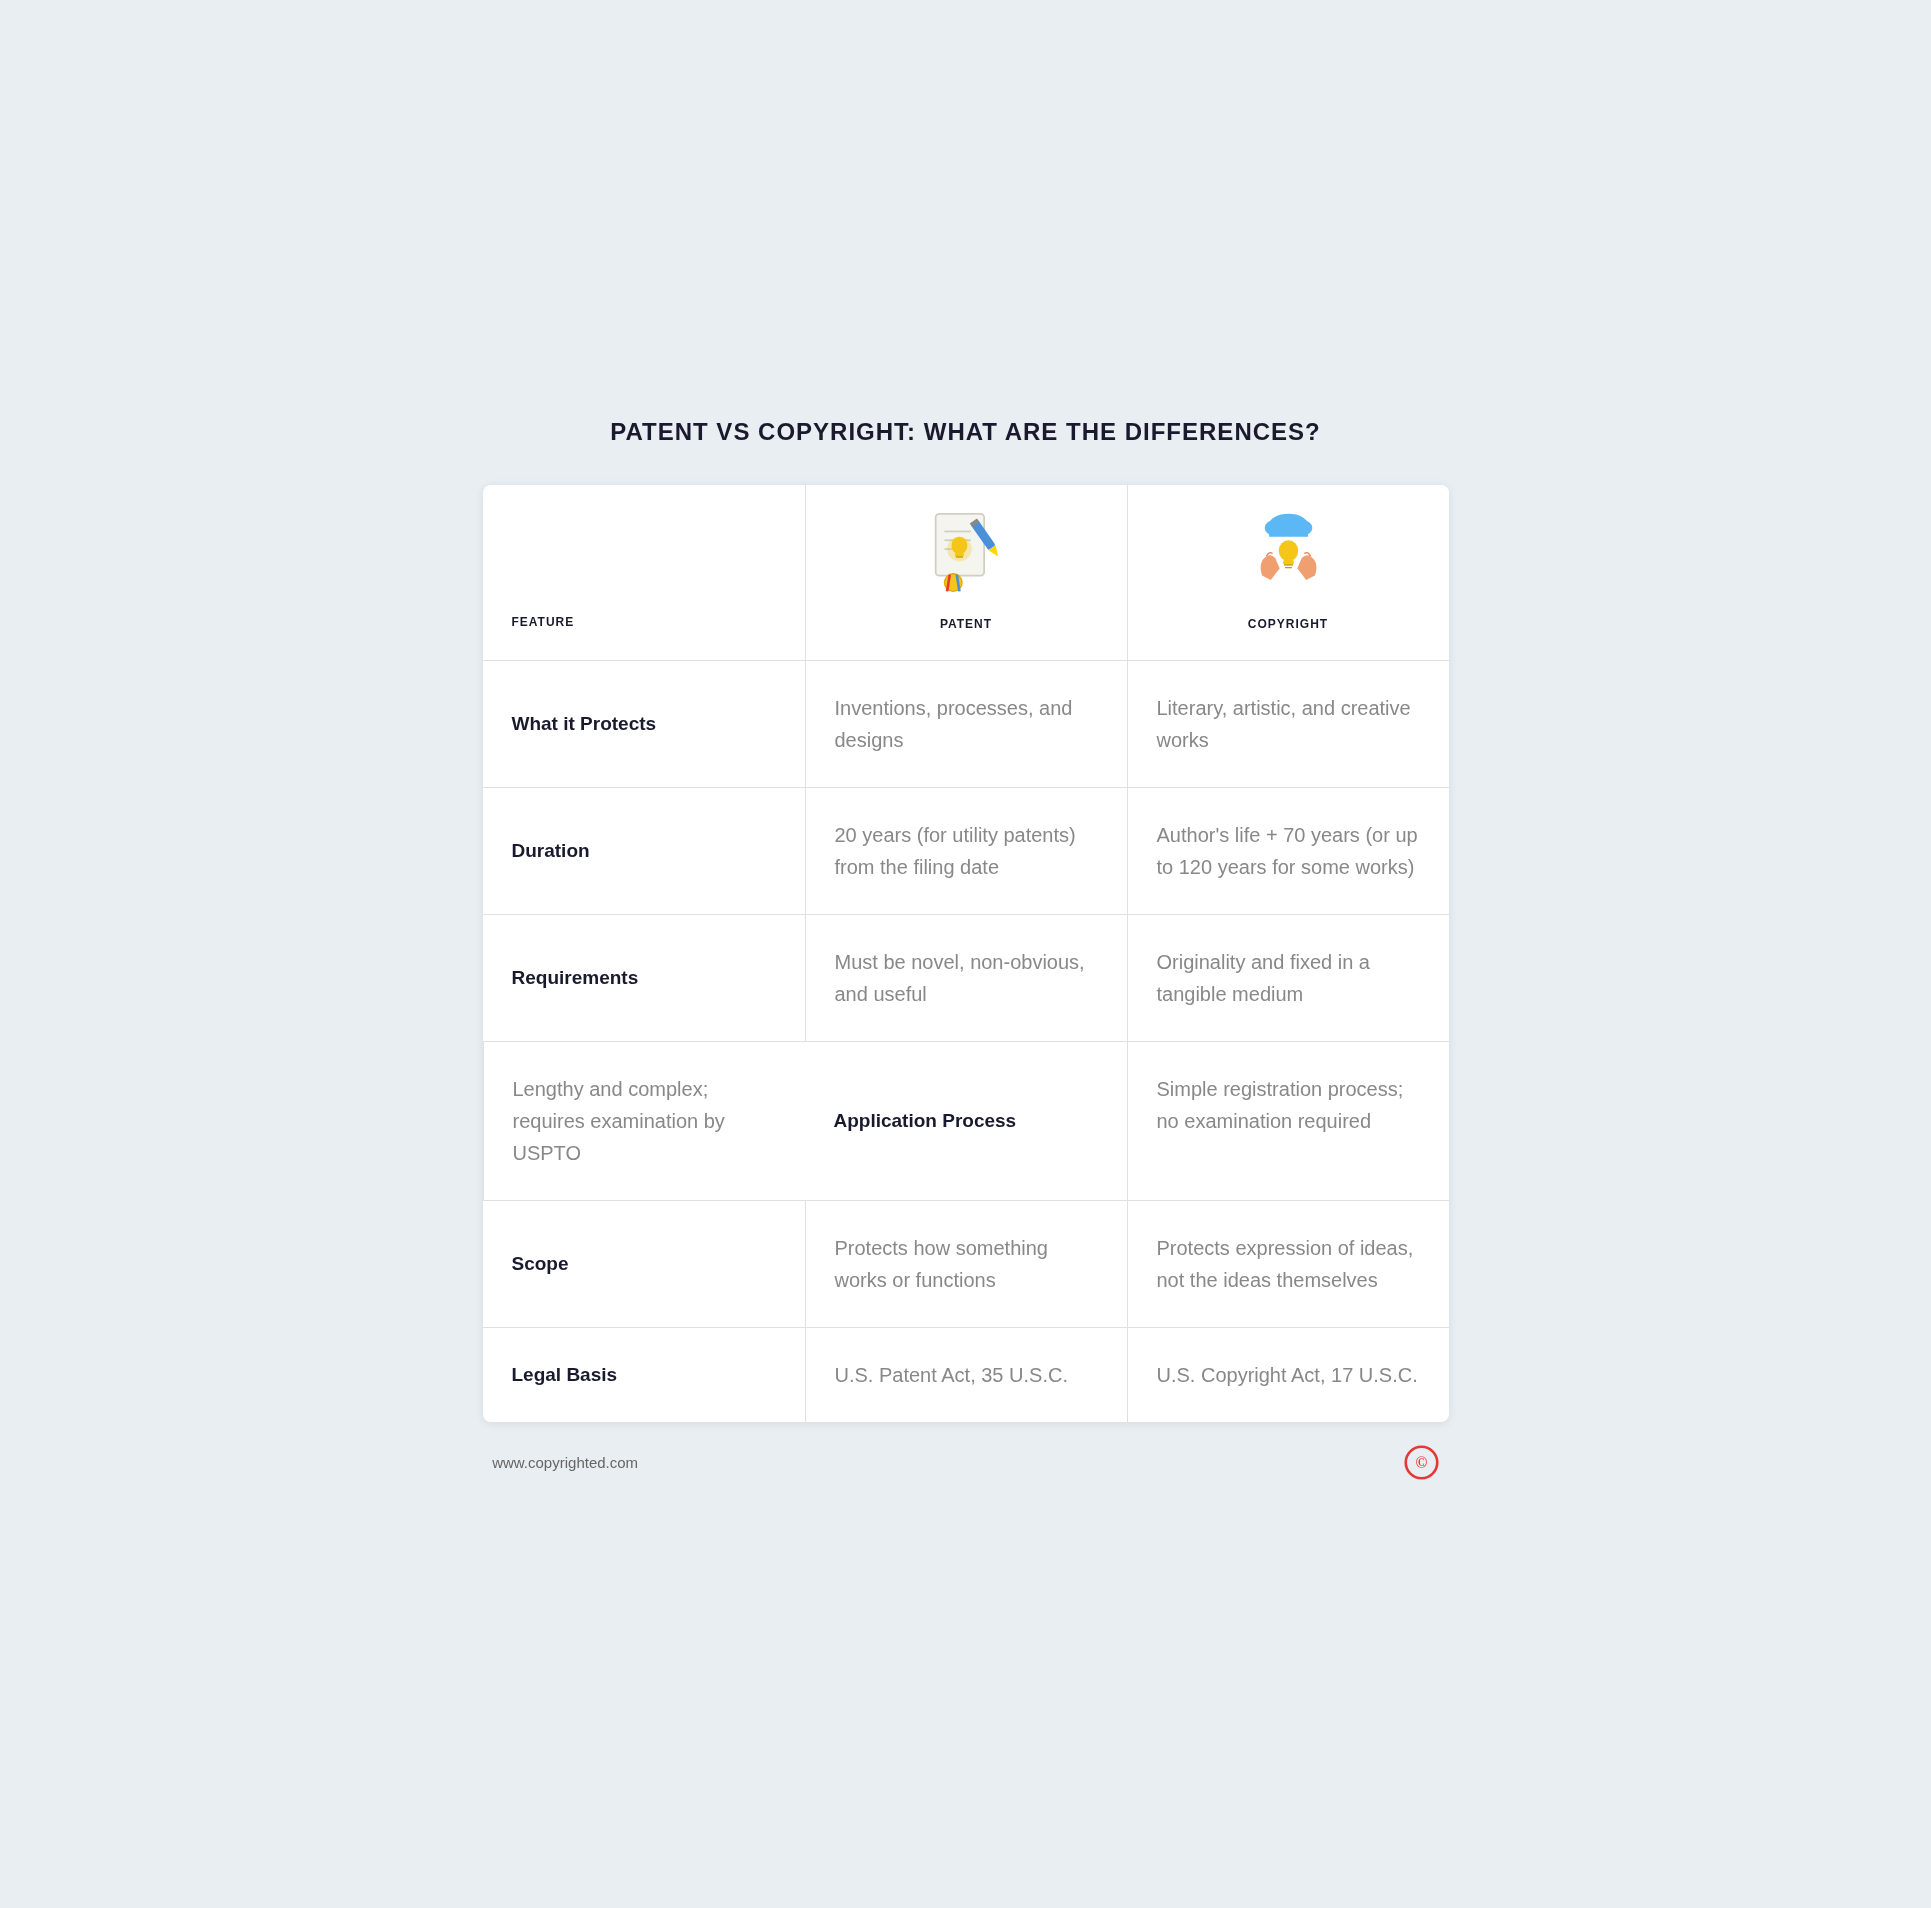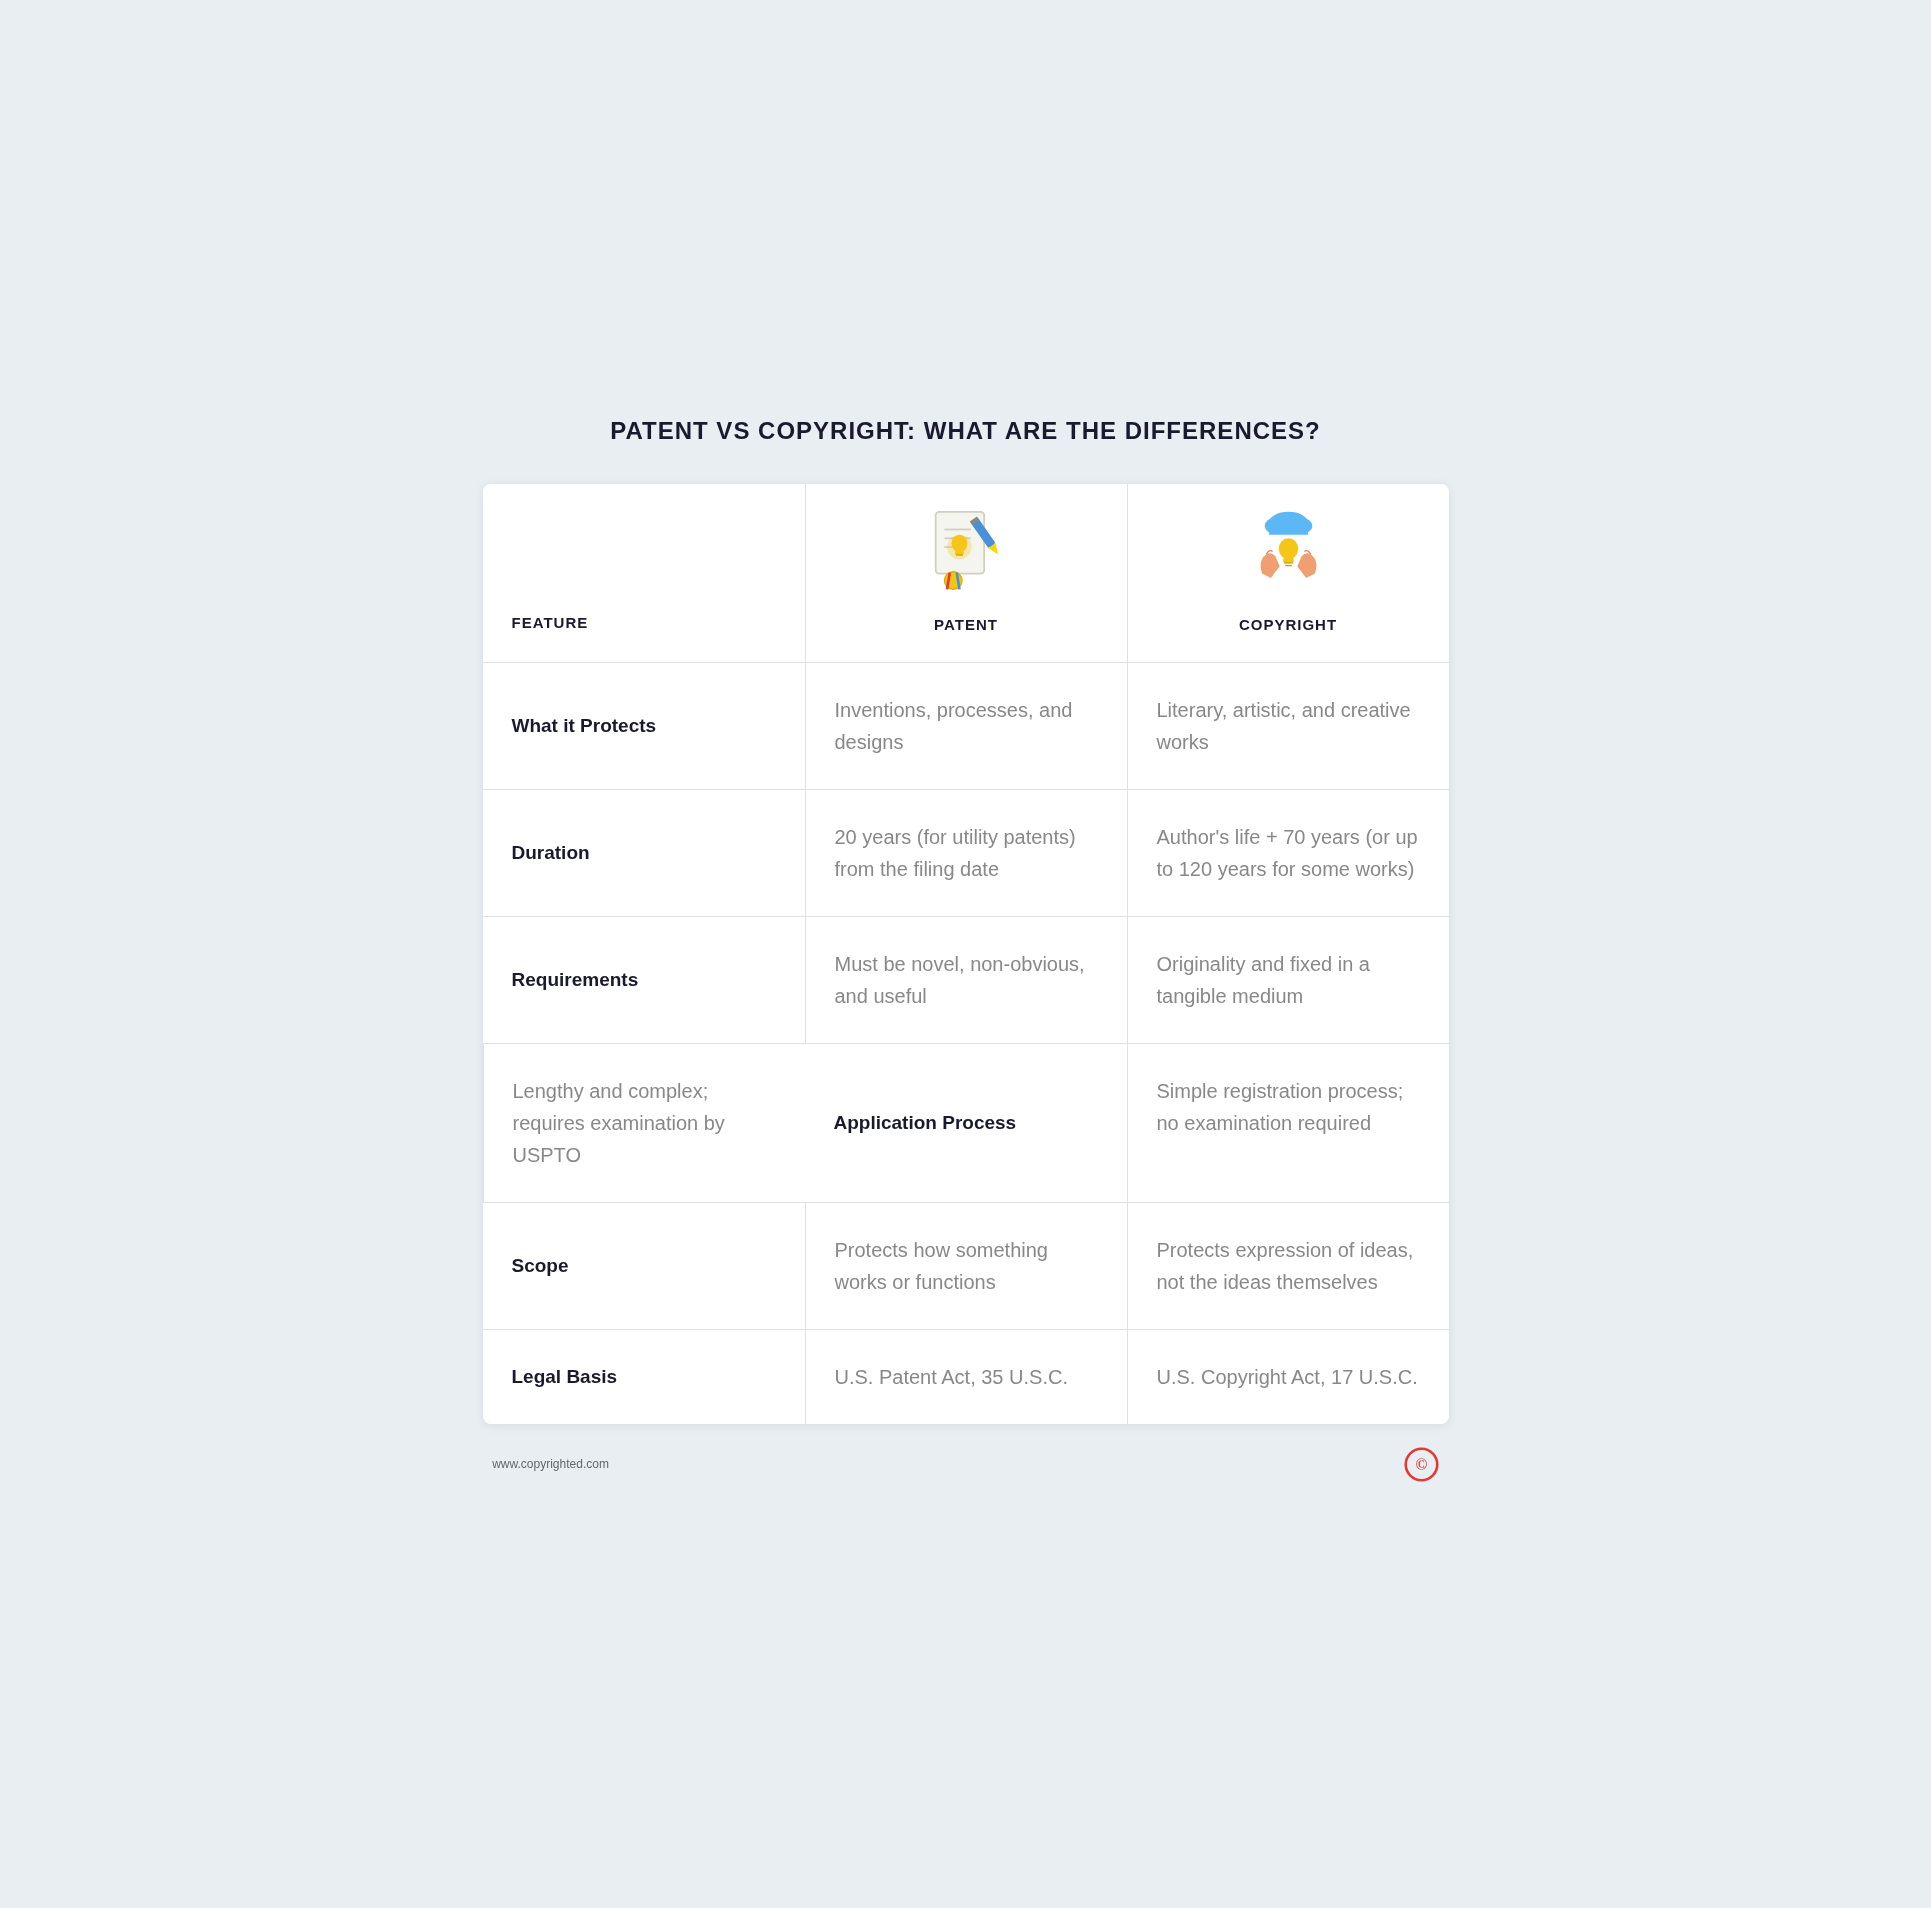--- a/index.html
+++ b/index.html
@@ -51,21 +51,21 @@
       align-items: center;
       justify-content: flex-end;
       border-left: 1px solid #e0e0e0;
     }
     .header-icon {
       width: 97px;
       height: 97px;
       margin-bottom: 15.4px;
     }
     .header-label {
-      font-size: 15px;
+      font-size: 12px;
       font-weight: 700;
       color: #1a1a2e;
       letter-spacing: 1px;
       text-transform: uppercase;
     }
     .table-row {
       display: grid;
       grid-template-columns: 1fr 1fr 1fr;
       border-bottom: 1px solid #e0e0e0;
     }
@@ -92,21 +92,21 @@
       color: #888;
       line-height: 1.6;
     }
     .footer {
       display: flex;
       justify-content: space-between;
       align-items: center;
       padding: 23px 9.7px 9.7px;
     }
     .footer-url {
-      font-size: 12px;
+      font-size: 15px;
       color: #666;
     }
     .footer-logo {
       width: 35px;
       height: 35px;
     }
 
     
     
   </style>

